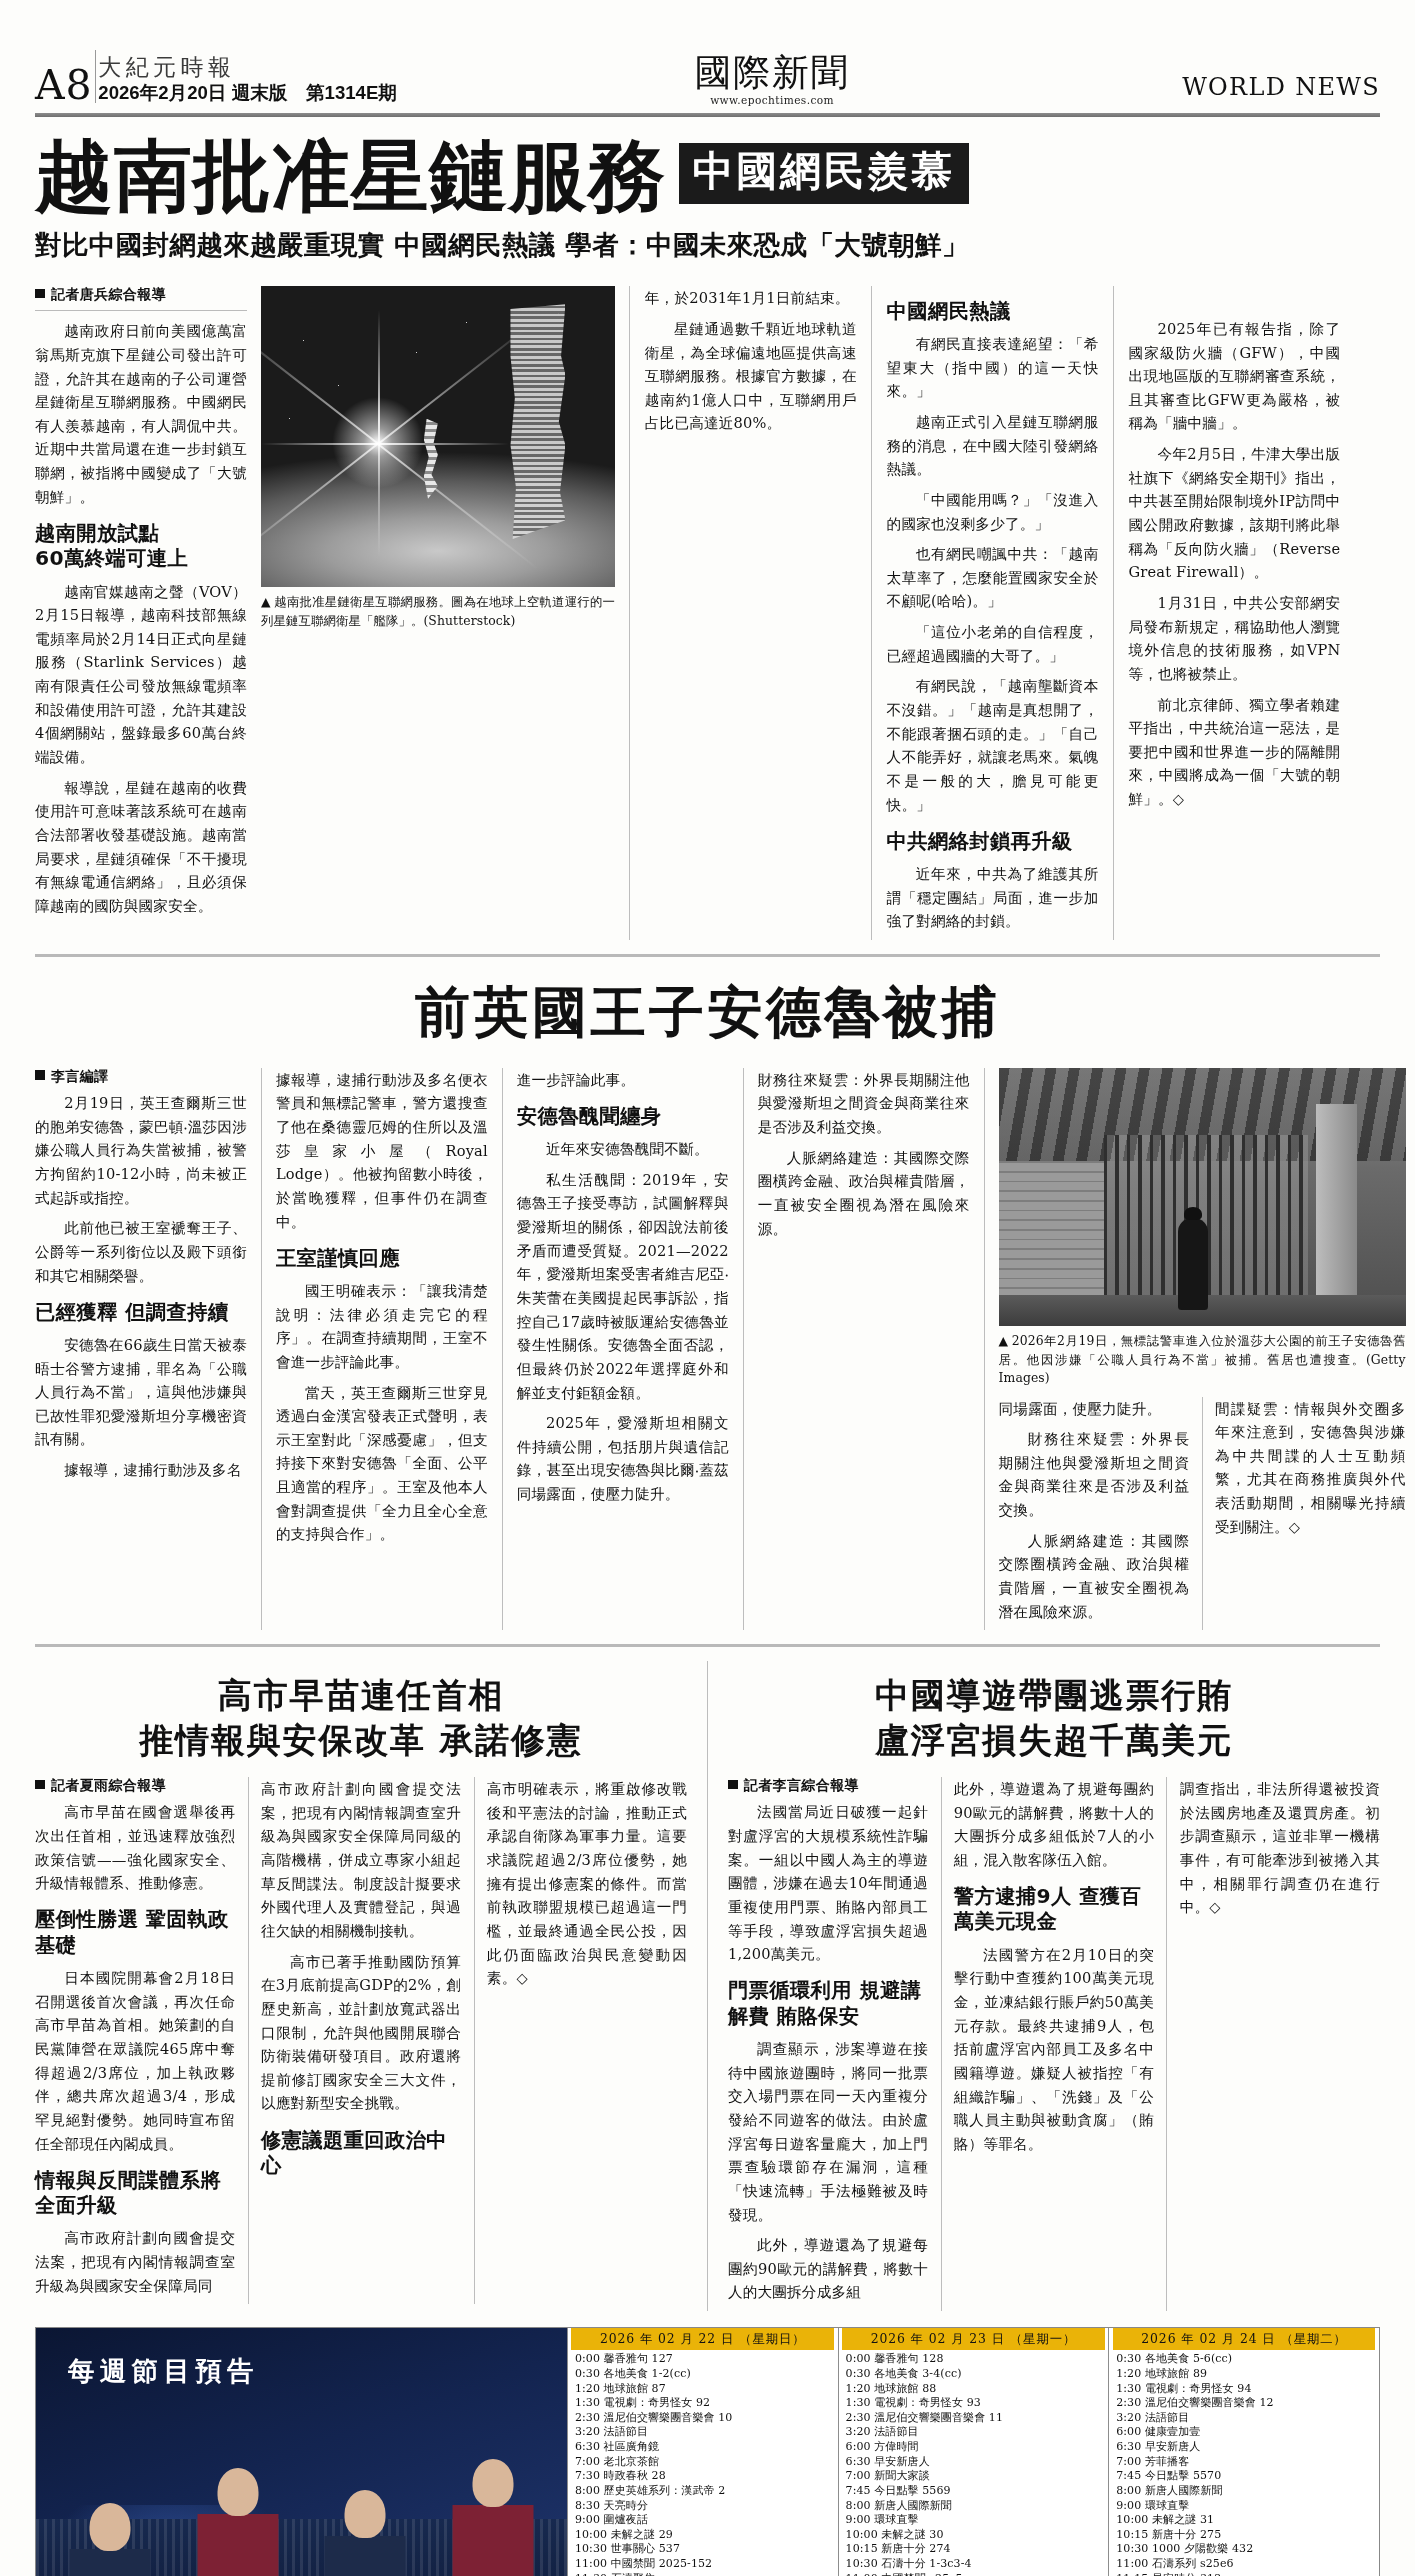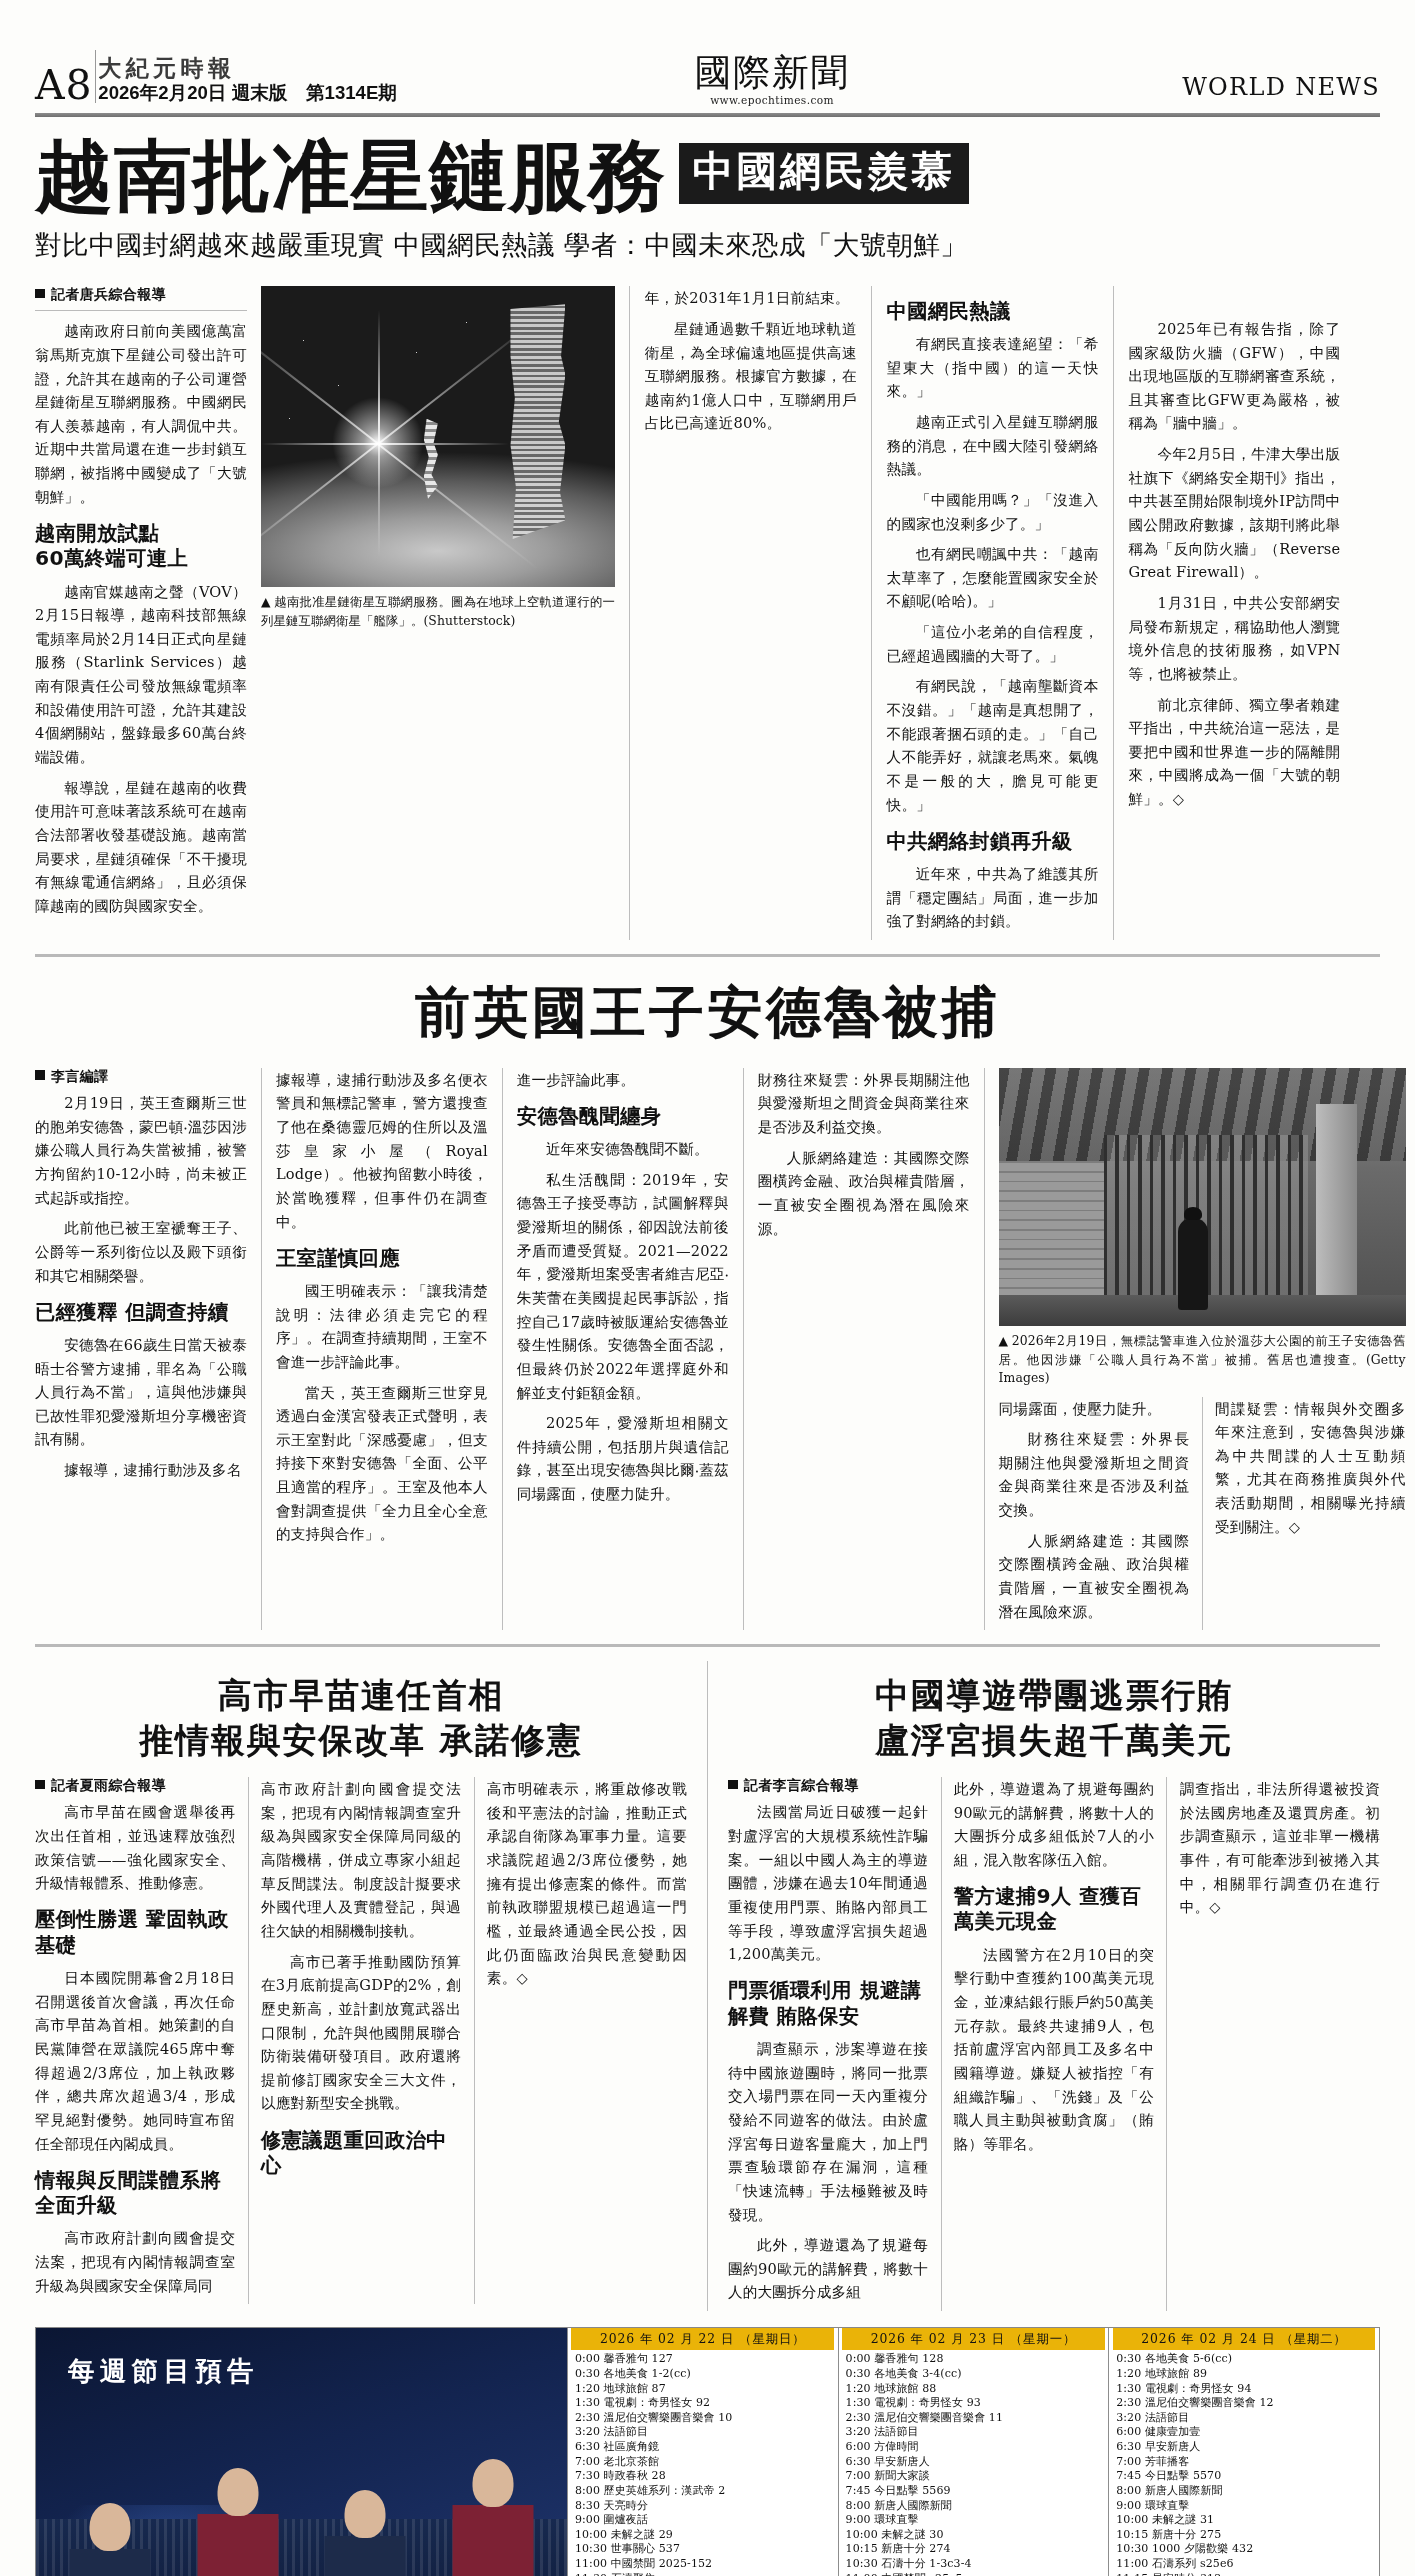--- a/index.html
+++ b/index.html
@@ -14,21 +14,21 @@
   }
   .page { width:1415px; height:2576px; padding:25px 35px 0 35px; position:relative; }
 
   
   .masthead { display:flex; align-items:flex-end; justify-content:space-between; height:81px; }
   .mh-left { display:flex; align-items:flex-end; gap:2px; }
   .pageno { font-family:"DejaVu Serif", serif; font-size:41px; line-height:1; letter-spacing:0.9px; }
   .mh-div { width:1.8px; height:53px; background:#999; margin-bottom:3.5px; }
   .mh-titleblock { line-height:1.12; padding-bottom:1.8px; }
   .paper-name {
-    font-family:"DejaVu Serif", serif; font-weight:bold; font-size:23px;
+    font-family:"DejaVu Serif", serif; font-weight:normal; font-size:23px;
     letter-spacing:4.4px; color:#3b3b3b;
   }
   .paper-date { font-family:"Liberation Sans", sans-serif; font-weight:bold; font-size:18.6px; letter-spacing:0px; margin-top:2.7px; }
   .mh-center { text-align:center; flex:0 0 auto; padding-bottom:0px; margin-left:-35px;}
   .section-cn { font-family:"DejaVu Serif", serif; font-weight:normal; font-size:37px; letter-spacing:1.8px; line-height:1; }
   .section-url { font-family:"DejaVu Serif", serif; font-size:10.6px; letter-spacing:0.4px; margin-top:3.5px; color:#222; }
   .mh-right { font-family:"DejaVu Serif", serif; font-size:24px; letter-spacing:1.3px; padding-bottom:5.3px; }
 
   .rule-thick { height:4.4px; background:linear-gradient(#8c8c8c,#6f6f6f); margin-top:7px; }
 
@@ -39,21 +39,21 @@
     font-family:"DejaVu Serif", serif; font-weight:bold;
     font-size:78px; letter-spacing:0.9px; line-height:1;
     white-space:nowrap;
   }
   .lead-tag {
     background:#1b1b1b; color:#fff; font-family:"DejaVu Sans", sans-serif; font-weight:bold;
     font-size:41px; letter-spacing:2.7px; padding:8.8px 14px 11.5px; line-height:1; white-space:nowrap;
     margin-bottom:5.3px;
   }
   .lead-sub {
-    margin-top:12.4px; font-family:"DejaVu Sans", sans-serif; font-weight:normal;
+    margin-top:12.4px; font-family:"DejaVu Sans", sans-serif; font-weight:bold;
     font-size:26.5px; letter-spacing:0.4px; white-space:nowrap;
   }
 
   
   .byline { font-family:"DejaVu Sans", sans-serif; font-weight:bold; font-size:14px; letter-spacing:0.4px; margin-bottom:5.3px;}
   .byline .sq { display:inline-block; width:9.7px; height:9.7px; background:#111; margin-right:6.2px; vertical-align:0.9px;}
   .byline-rule { height:0.9px; background:#bbb; margin:5.3px 0 8.8px; }
   p.body {
     font-family:"DejaVu Serif", serif;
     font-size:14.6px; line-height:1.62; text-align:justify;

